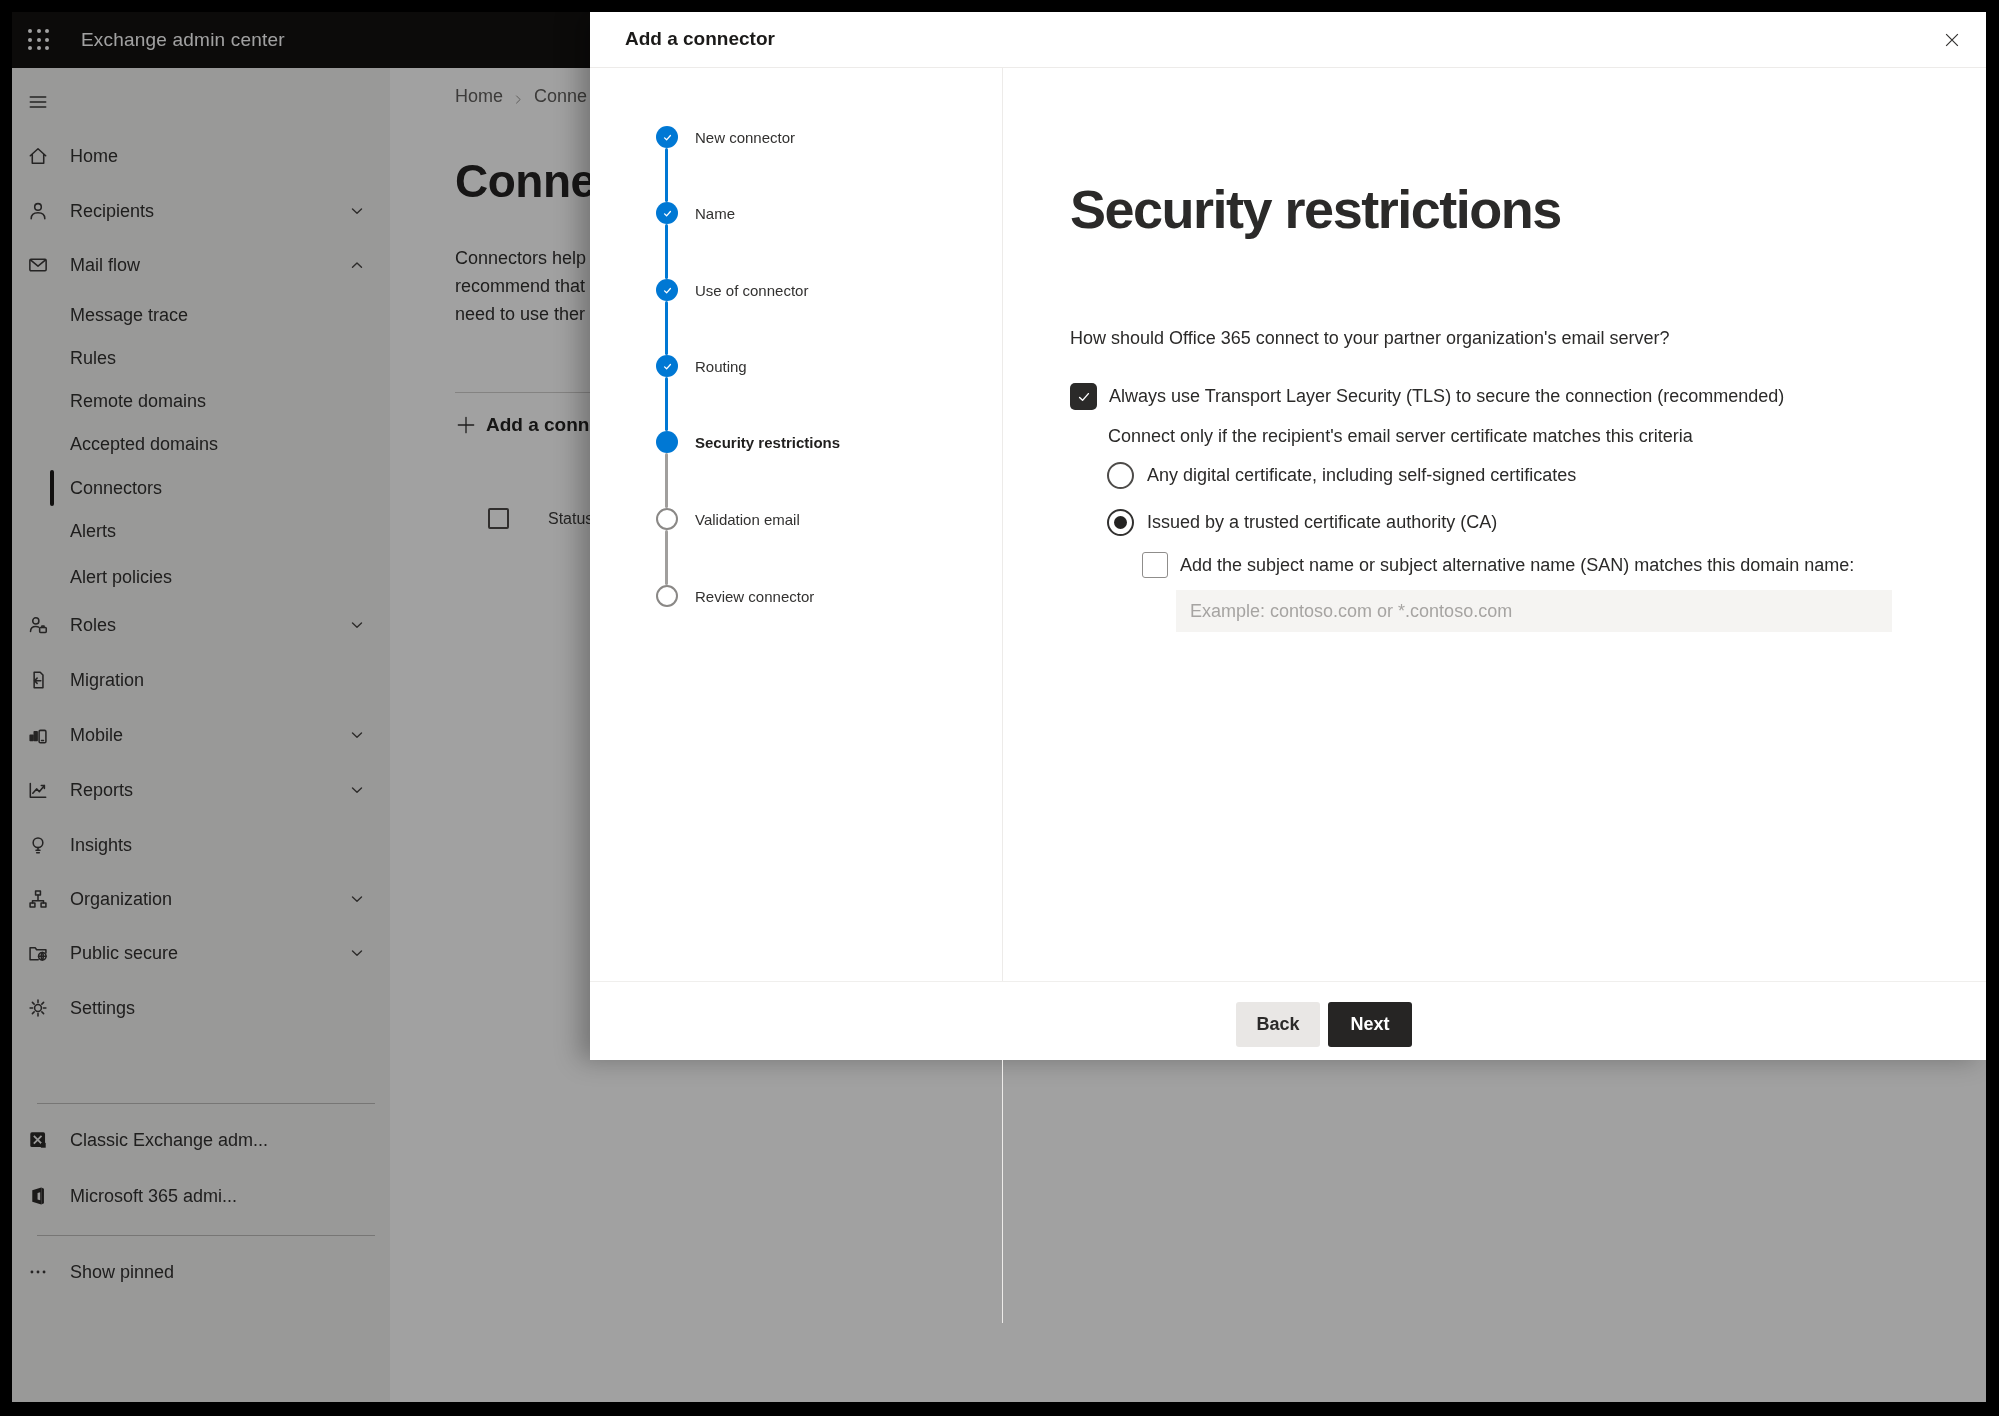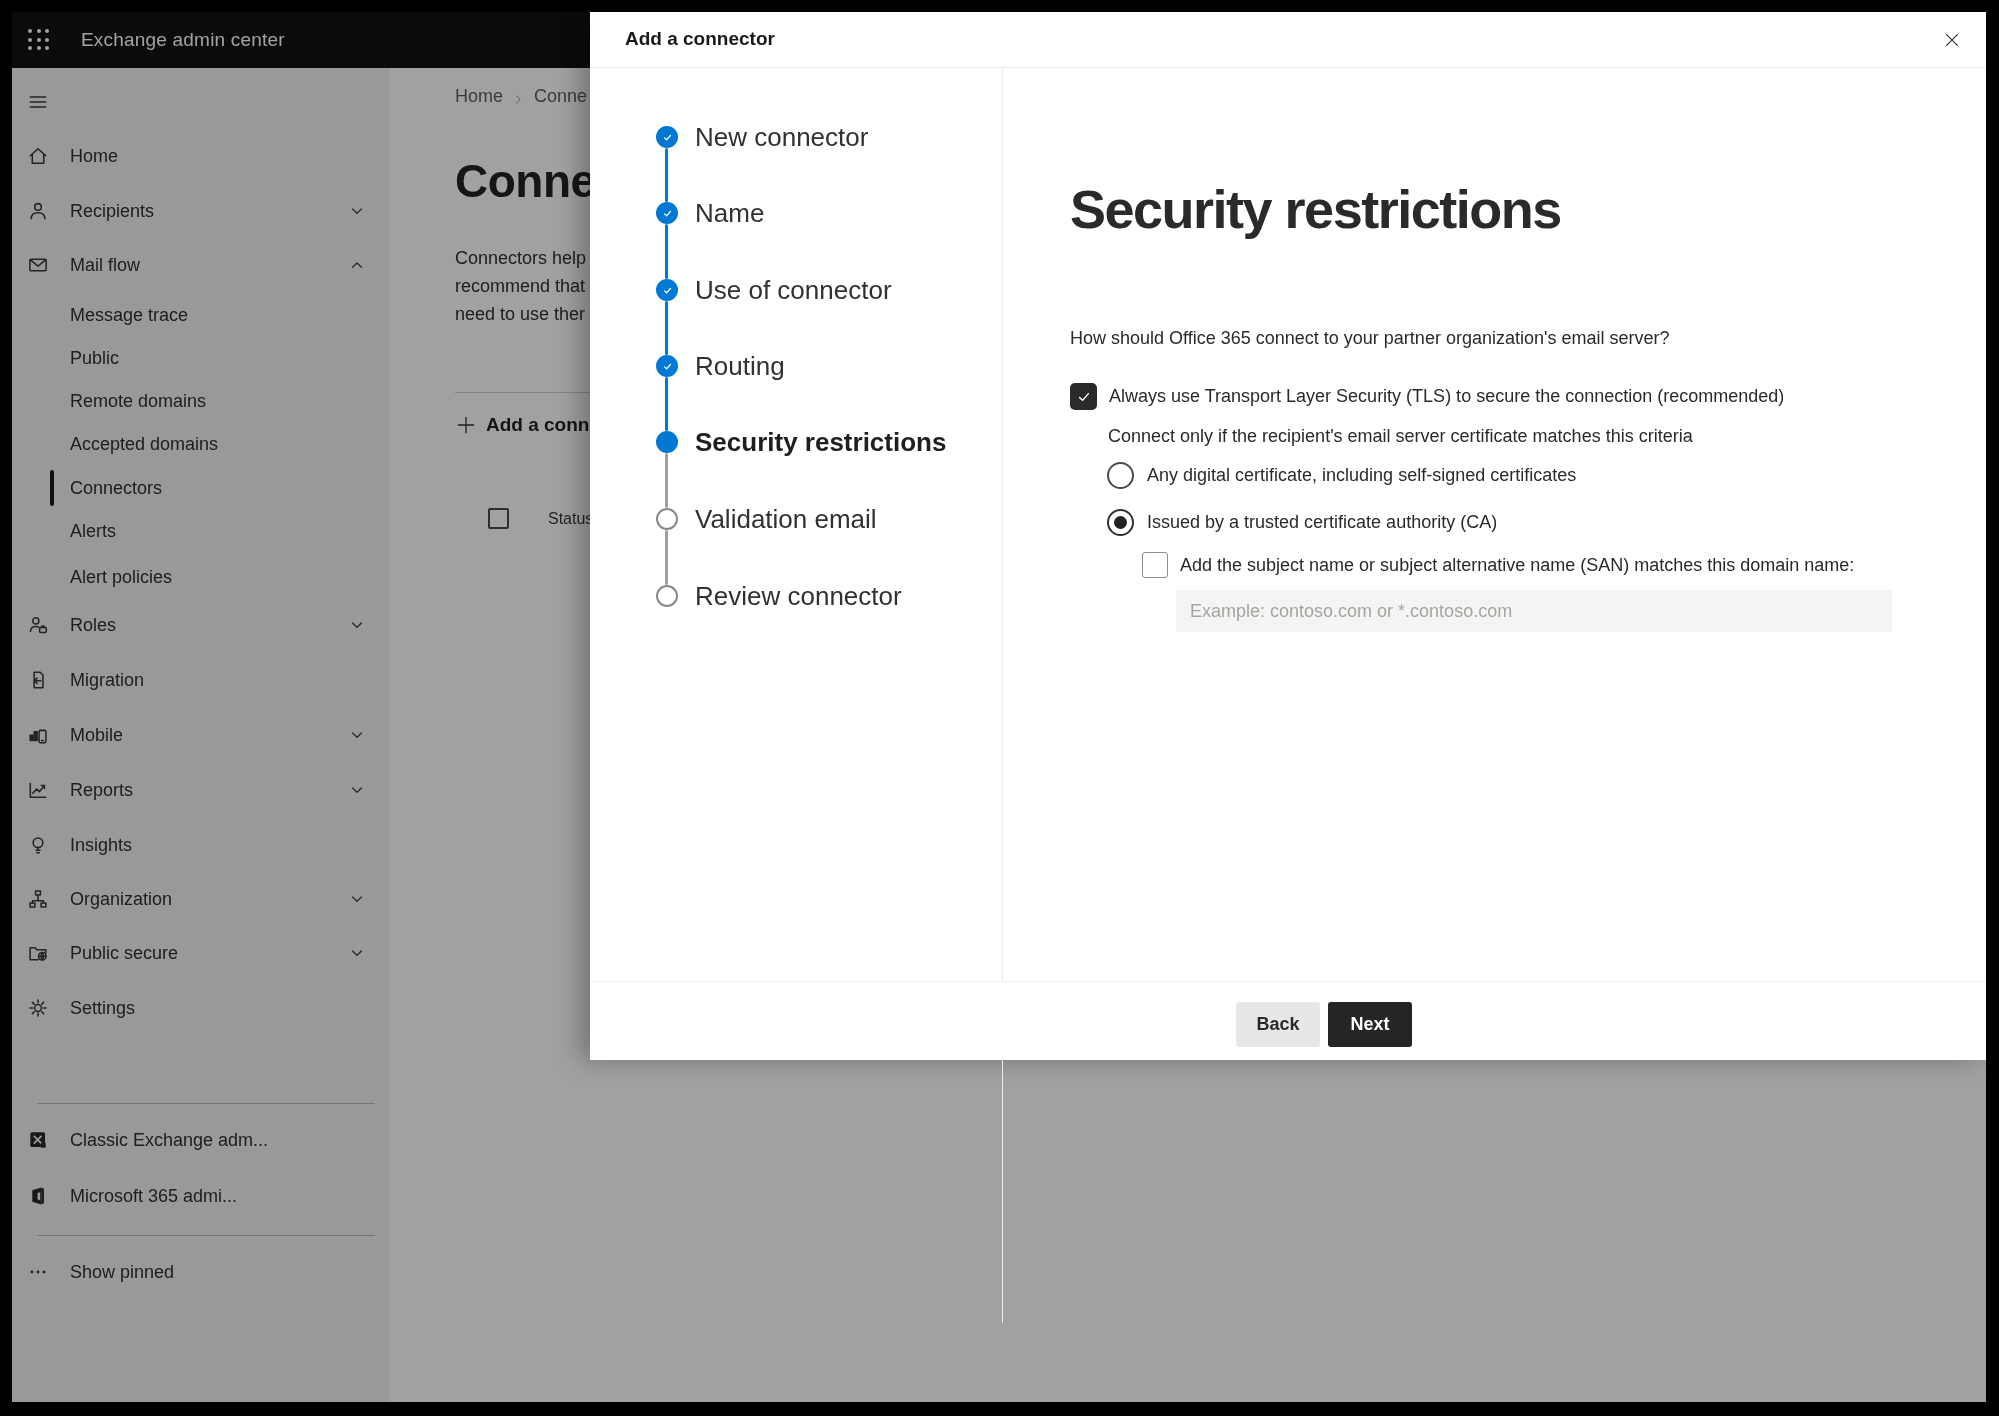--- a/index.html
+++ b/index.html
@@ -44,21 +44,21 @@
   .close-btn { position:absolute; right:16px; top:10px; width:36px; height:36px; display:flex; align-items:center; justify-content:center; color:#323130; cursor:pointer; background:none; border:none; }
   .close-btn svg { width:18px; height:18px; fill:none; stroke:#323130; stroke-width:1.3; }
 
   
   .steps { position:absolute; left:0; top:56px; width:413px; height:1255px; border-right:1px solid #edebe9; }
   .step { position:absolute; left:66px; height:28px; display:flex; align-items:center; gap:17px; }
   .step-circle { width:22px; height:22px; border-radius:50%; flex:0 0 22px; display:flex; align-items:center; justify-content:center; }
   .step-circle.done, .step-circle.current { background:#0078d4; }
   .step-circle.todo { background:#fff; border:2px solid #8a8886; }
   .step-circle svg { width:13px; height:13px; fill:none; stroke:#fff; stroke-width:2; stroke-linecap:round; stroke-linejoin:round; }
-  .step-label { font-size:26px; color:#323130; white-space:nowrap; }
+  .step-label { font-size:15px; color:#323130; white-space:nowrap; }
   .step.current .step-label { font-weight:700; color:#201f1e; }
   .seg { position:absolute; left:75px; width:3px; border-radius:2px; }
   .seg.blue { background:#0078d4; }
   .seg.gray { background:#a19f9d; }
 
   
   .content { position:absolute; left:413px; top:56px; right:0; bottom:79px; }
   .big-heading { position:absolute; left:67px; top:110px; font-size:54px; font-weight:700; letter-spacing:-1.5px; color:#2b2a29; }
   .question { position:absolute; left:67px; top:260px; font-size:18px; color:#2b2a29; }
   .row { position:absolute; display:flex; align-items:center; }
@@ -134,21 +134,21 @@
       <span class="lb">Mail flow</span>
       <span class="chev"><svg class="lineic" viewBox="0 0 20 20">
             <path d="M5.5 12.2 L10 8 L14.5 12.2"></path>
           </svg></span>
     </div>
 
     <div class="srow" style="top:227px">
         <span class="lb">Message trace</span>
       </div>
     <div class="srow" style="top:270px">
-        <span class="lb">Public</span>
+        <span class="lb">Rules</span>
       </div>
     <div class="srow" style="top:313px">
         <span class="lb">Remote domains</span>
       </div>
     <div class="srow" style="top:356px">
         <span class="lb">Accepted domains</span>
       </div>
     <div class="srow" style="top:400px">
       <span class="sel-bar" style="top:2px"></span>
       <span class="lb">Connectors</span>

